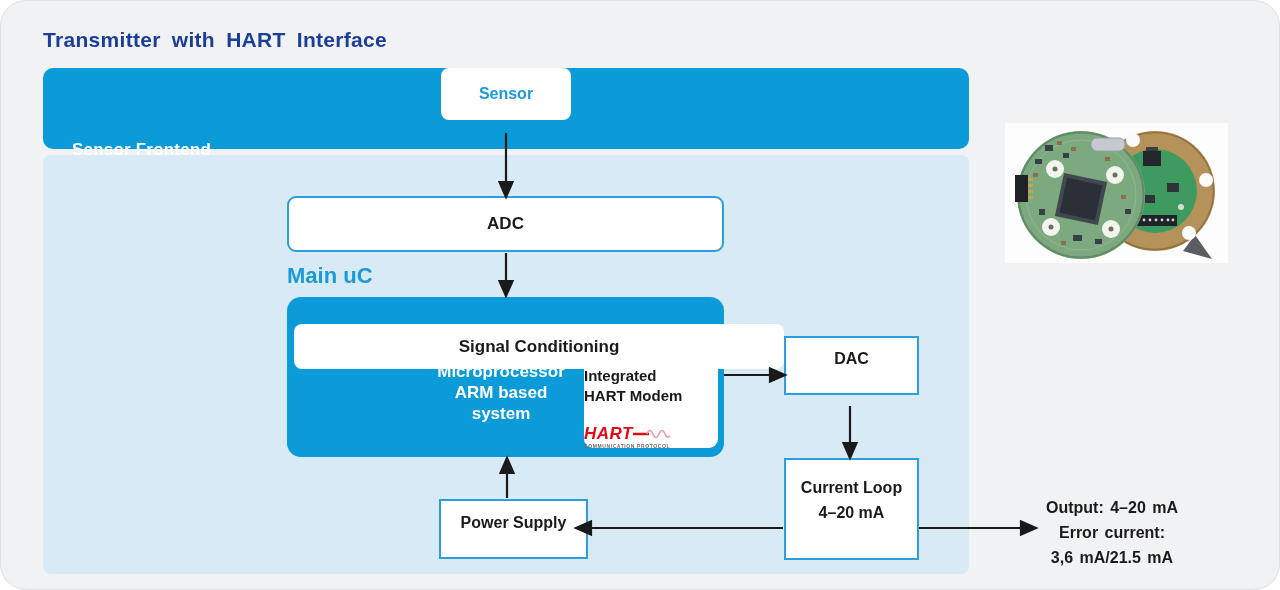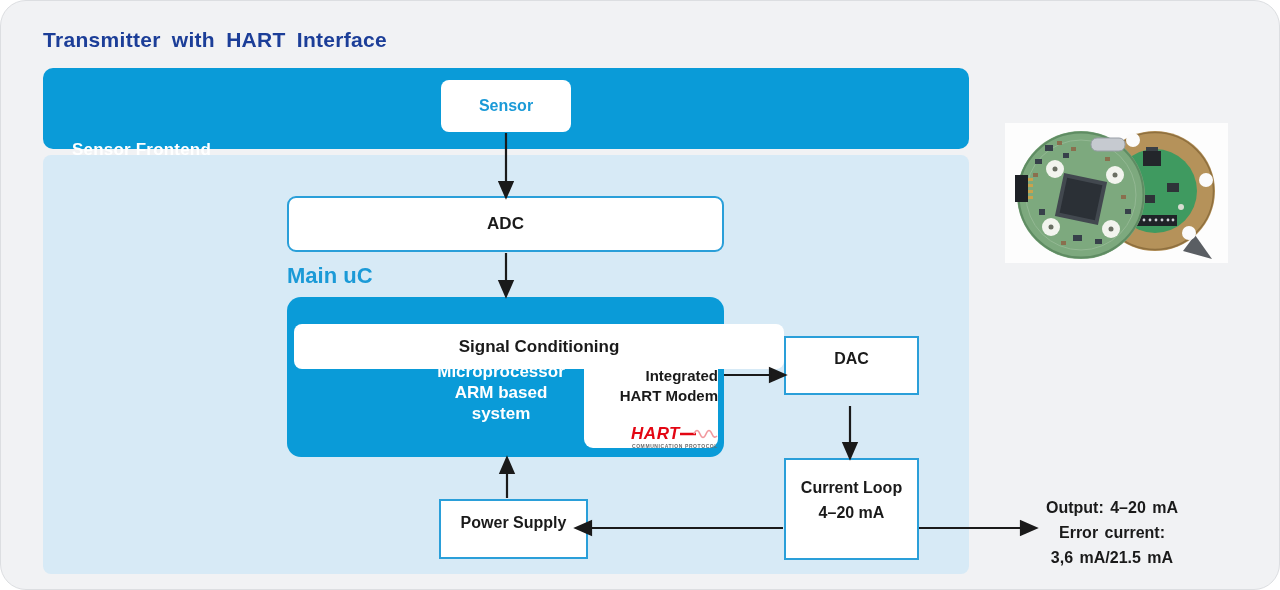--- a/index.html
+++ b/index.html
@@ -17,21 +17,21 @@
   
   #sensor-band {
     position:absolute; left:42px; top:67px; width:926px; height:81px;
     background:#0a9bd8; border-radius:10px;
   }
   #sensor-band-label {
     position:absolute; left:29px; top:28px;
     color:#ffffff; font-size:17px; font-weight:bold; letter-spacing:0.2px;margin-top:44px;
   }
   #sensor-box {
-    position:absolute; left:398px; top:12px; width:130px; height:52px;
+    position:absolute; left:398px; top:0; width:130px; height:52px;
     background:#ffffff; border-radius:8px;
     display:flex; align-items:center; justify-content:center;
     color:#1b9ad7; font-size:16px; font-weight:bold;
   }
   
   #main-panel {
     position:absolute; left:42px; top:154px; width:926px; height:419px;
     background:#d7eaf6; border-radius:8px;
   }
   .white-box { background:#ffffff; position:absolute; }
@@ -55,21 +55,21 @@
     display:flex; align-items:center; justify-content:center;
     font-size:17px; font-weight:bold; color:#1a1a1a;margin-top:13px;
   }
   #arm-text {
     position:absolute; left:64px; top:64px; width:300px;
     color:#ffffff; font-size:17px; font-weight:bold;
     text-align:center; line-height:21px;
   }
   #hart-modem-box {
     left:297px; top:61px; width:134px; height:90px;
-    border-radius:9px; text-align:right;
+    border-radius:9px; text-align:left;
     font-size:15px; font-weight:bold; color:#1a1a1a; line-height:20px;
     padding-top:8px;
   }
   #hart-logo { margin-top:20px; display:inline-block; }
   #hart-logo-row { display:flex; align-items:center; justify-content:center; }
   #hart-word {
     color:#e30613; font-size:17px; font-weight:bold; letter-spacing:0.5px;
     line-height:16px; font-style:italic;
   }
   #hart-logo-sub {

